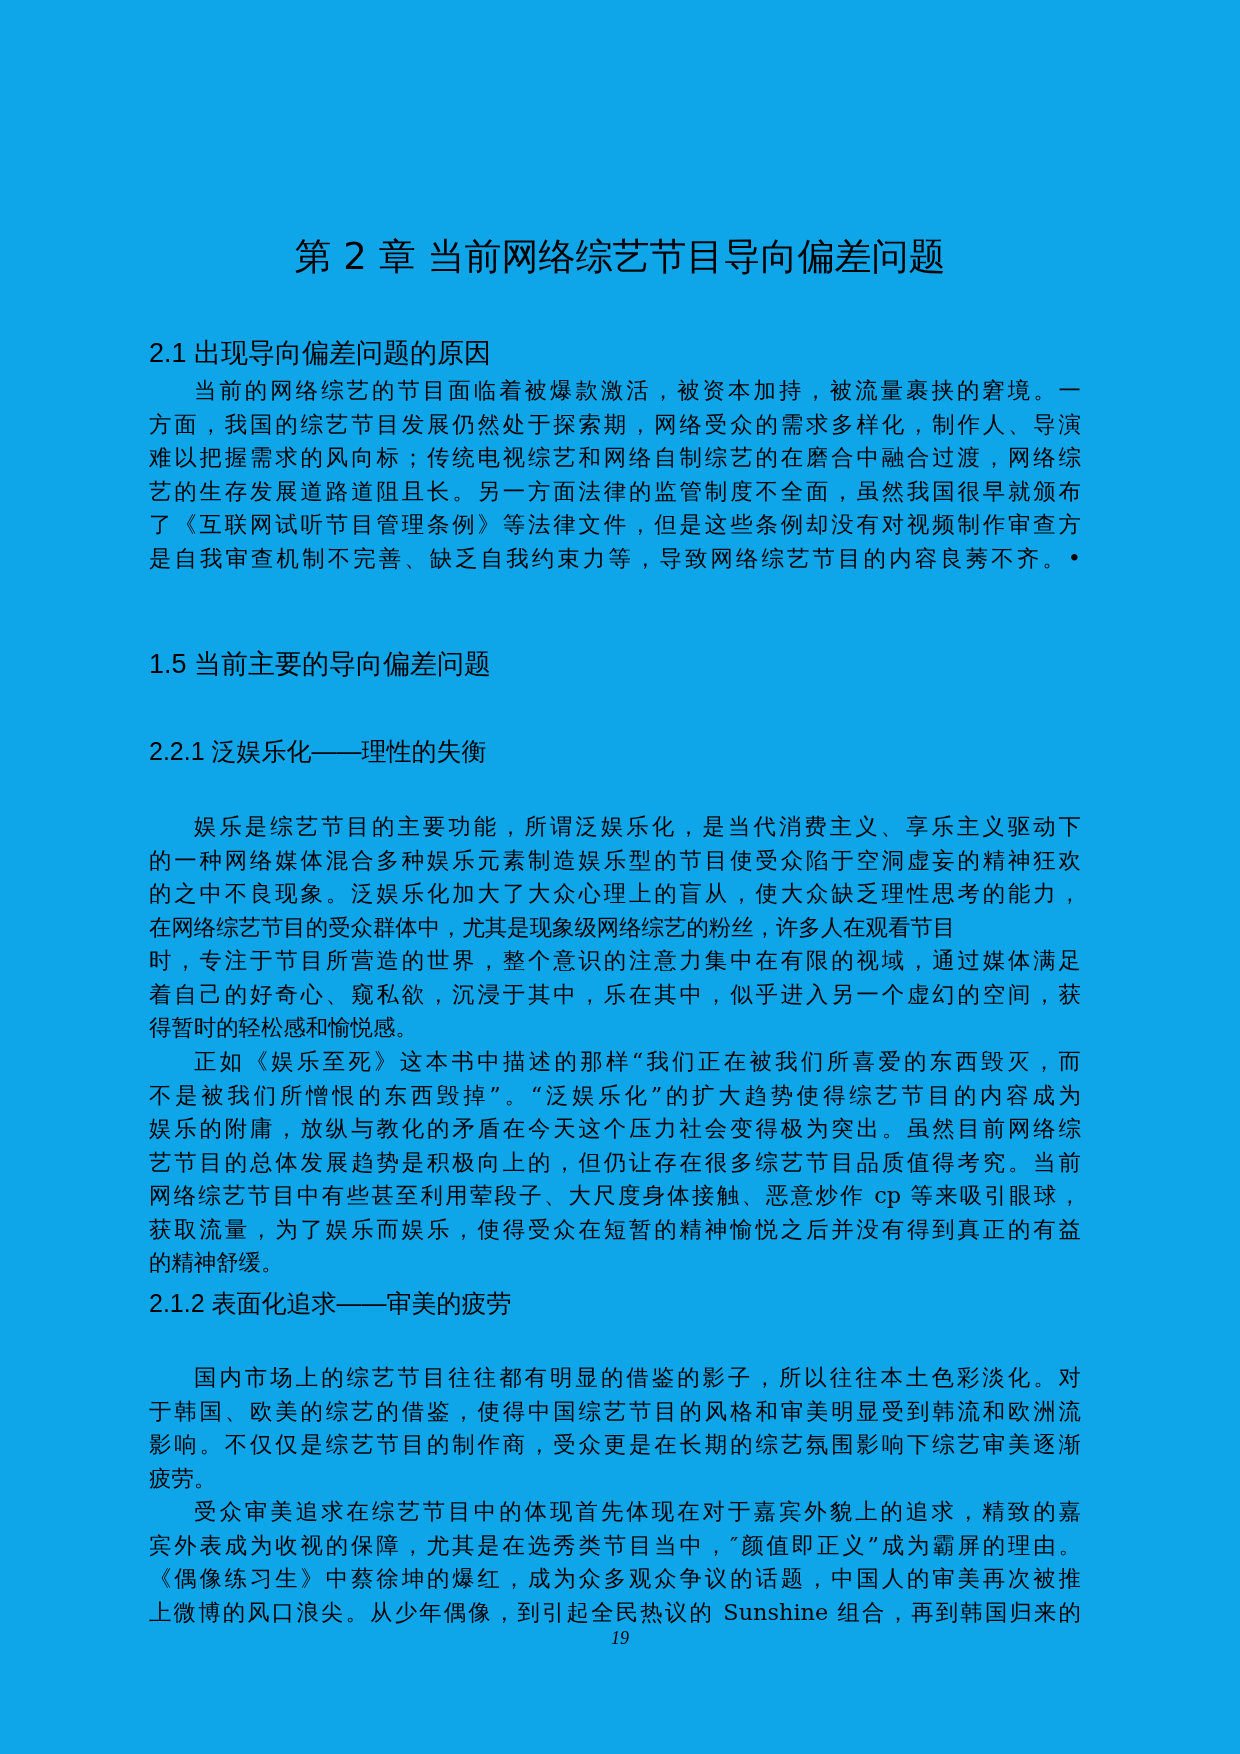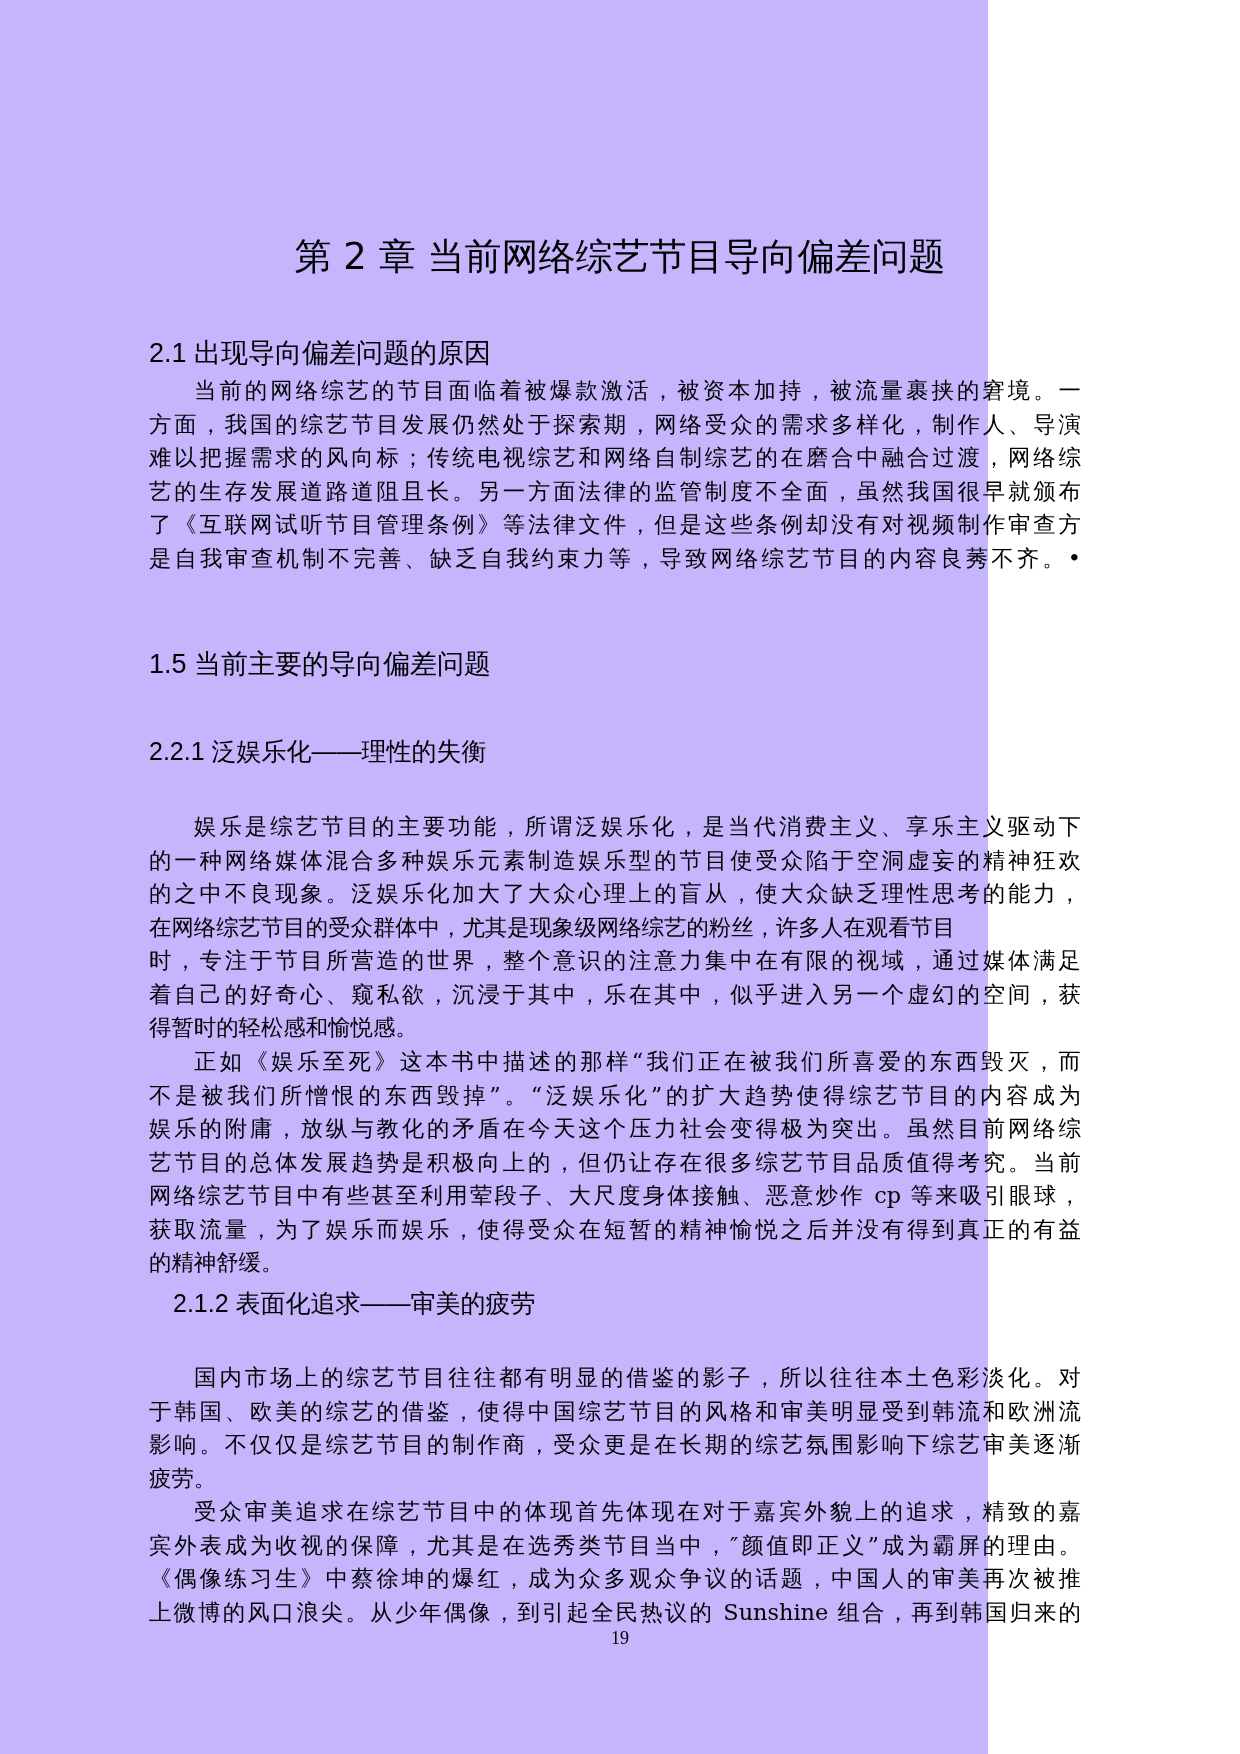--- a/index.html
+++ b/index.html
@@ -11,23 +11,23 @@
       width: 1240px;
       height: 1754px;
       position: relative;
       overflow: hidden;
       color: #000000;
     }
     .page {
       position: absolute;
       left: 0;
       top: 0;
-      width: 988px;
+      width: 1240px;
       height: 1754px;
-      background: #c4b5fd;
+      background: #0ea5e9;
     }
     .chapter-title {
       position: absolute;
       left: 0;
       width: 1240px;
       top: 208px;
       text-align: center;
       font-family: "DejaVu Sans", sans-serif;
       font-size: 37px;
       line-height: 48px;
@@ -68,20 +68,21 @@
     }
     .page-number {
       position: absolute;
       left: 0;
       width: 1240px;
       top: 1627px;
       text-align: center;
       font-family: "Liberation Serif", serif;
       font-size: 18px;
       line-height: 22px;
+      font-style: italic;
     }
   </style>
 </head>
 <body>
 
 <div class="page">
 
   <h1 class="chapter-title">第 2 章  当前网络综艺节目导向偏差问题</h1>
 
   <h2 class="heading h2" style="top:313px;">2.1 出现导向偏差问题的原因</h2>
@@ -109,21 +110,21 @@
   <div class="para" style="top:1009px;">
     <span class="line indent">正如《娱乐至死》这本书中描述的那样“我们正在被我们所喜爱的东西毁灭，而</span>
     <span class="line">不是被我们所憎恨的东西毁掉”。“泛娱乐化”的扩大趋势使得综艺节目的内容成为</span>
     <span class="line">娱乐的附庸，放纵与教化的矛盾在今天这个压力社会变得极为突出。虽然目前网络综</span>
     <span class="line">艺节目的总体发展趋势是积极向上的，但仍让存在很多综艺节目品质值得考究。当前</span>
     <span class="line">网络综艺节目中有些甚至利用荤段子、大尺度身体接触、恶意炒作 cp 等来吸引眼球，</span>
     <span class="line">获取流量，为了娱乐而娱乐，使得受众在短暂的精神愉悦之后并没有得到真正的有益</span>
     <span class="line last">的精神舒缓。</span>
   </div>
 
-  <h3 class="heading h3" style="top:1261px;margin-left:24px;">2.1.2  表面化追求——审美的疲劳</h3>
+  <h3 class="heading h3" style="top:1261px;">2.1.2  表面化追求——审美的疲劳</h3>
   <div class="para" style="top:1325px;">
     <span class="line indent">国内市场上的综艺节目往往都有明显的借鉴的影子，所以往往本土色彩淡化。对</span>
     <span class="line">于韩国、欧美的综艺的借鉴，使得中国综艺节目的风格和审美明显受到韩流和欧洲流</span>
     <span class="line">影响。不仅仅是综艺节目的制作商，受众更是在长期的综艺氛围影响下综艺审美逐渐</span>
     <span class="line last">疲劳。</span>
   </div>
   <div class="para" style="top:1459px;">
     <span class="line indent">受众审美追求在综艺节目中的体现首先体现在对于嘉宾外貌上的追求，精致的嘉</span>
     <span class="line">宾外表成为收视的保障，尤其是在选秀类节目当中，″颜值即正义”成为霸屏的理由。</span>
     <span class="line">《偶像练习生》中蔡徐坤的爆红，成为众多观众争议的话题，中国人的审美再次被推</span>

